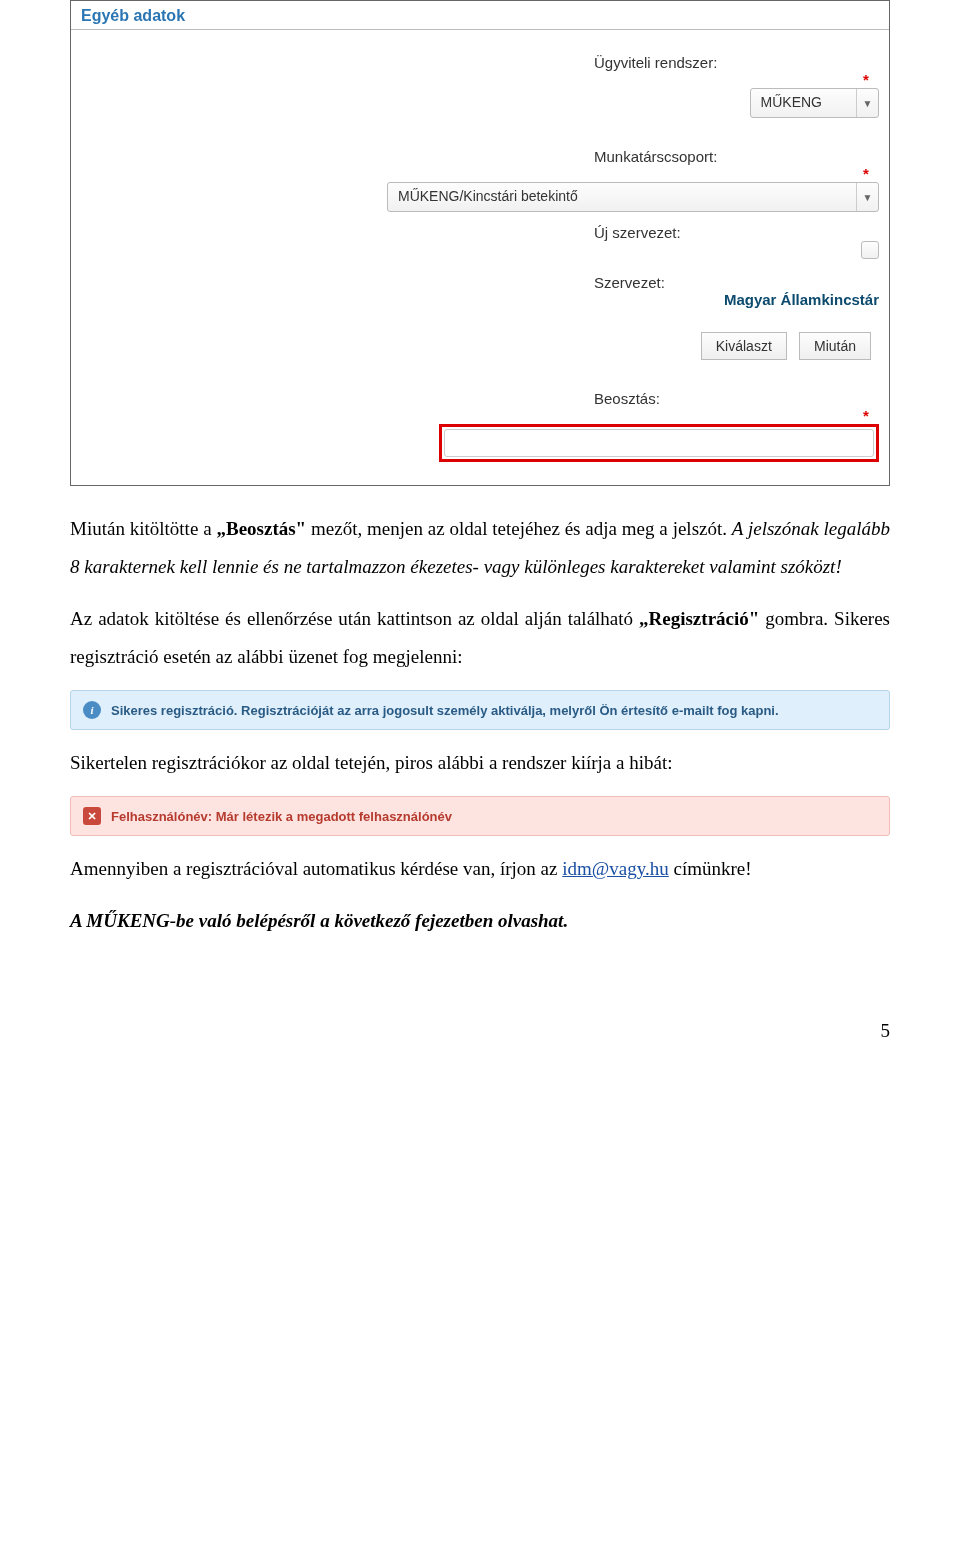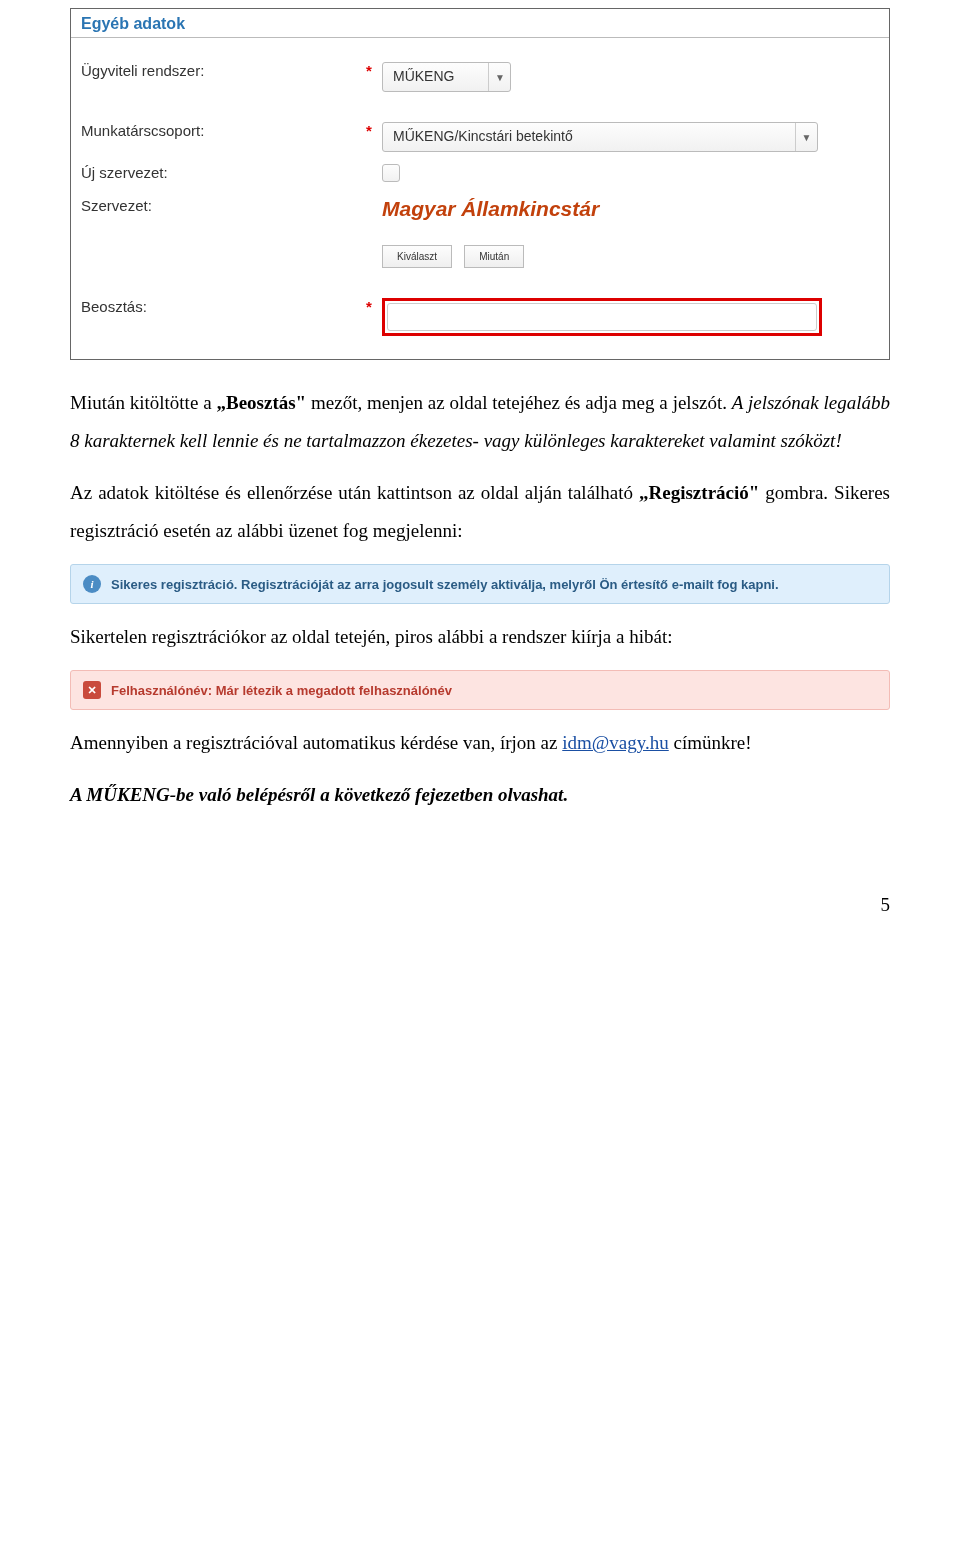--- a/index.html
+++ b/index.html
@@ -7,40 +7,40 @@
     margin: 0;
     padding: 0;
     font-family: Arial, Helvetica, sans-serif;
     font-size: 15px;
     background: #fff;
     color: #000;
     width: 960px;
   }
   .doc {
     padding: 0 70px 40px 70px;
-    margin-top: 8px;
   }
   .panel {
     border: 1px solid #666;
     margin-bottom: 24px;
     padding-bottom: 14px;
   }
   .panel-header {
     background: #fff;
     padding: 6px 10px 4px 10px;
     border-bottom: 1px solid #bbb;
     font-weight: bold;
     font-size: 16px;
     color: #2a75b3;
     font-family: "Segoe UI", Tahoma, sans-serif;
   }
   .form-row {
     display: flex;
-    align-items: flex-start;
+    align-items: flex-end;
     padding: 6px 10px;
+    flex-direction: column;
   }
   .form-row.tall { padding-top: 24px; }
   .label-col {
     width: 285px;
     font-size: 15px;
     color: #333;
     font-family: "Segoe UI", Tahoma, sans-serif;
   }
   .star-col {
     width: 16px;
@@ -68,47 +68,46 @@
   }
   .select-like .caret {
     width: 22px;
     border-left: 1px solid #ccc;
     display: flex;
     align-items: center;
     justify-content: center;
     color: #666;
     font-size: 10px;
   }
-  .select-wide { width: 436px; justify-content: space-between; }
+  .select-wide { width: 492px; justify-content: space-between; }
   .select-narrow { }
   .btn {
     display: inline-block;
     border: 1px solid #bbb;
     border-radius: 0;
     background: linear-gradient(#fdfdfd, #efefef);
     padding: 5px 14px;
-    font-size: 10px;
+    font-size: 14px;
     color: #333;
     margin-right: 8px;
     font-family: "Segoe UI", Tahoma, sans-serif;
   }
   .checkbox {
     display: inline-block;
     width: 18px;
     height: 18px;
     border: 1px solid #bbb;
     border-radius: 3px;
     background: linear-gradient(#fdfdfd, #f1f1f1);
   }
   .bold-val {
     font-weight: bold;
-    font-size: 21px;
-    color: #c2410c;
-    font-family: "Segoe UI", Tahoma, sans-serif;
-    font-style: italic;
+    font-size: 15px;
+    color: #0c4a6e;
+    font-family: "Segoe UI", Tahoma, sans-serif;
   }
   .highlight-frame {
     border: 3px solid #d00;
     padding: 2px;
     display: inline-block;
     width: 440px;
   }
   .text-input {
     border: 1px solid #ccc;
     border-radius: 3px;

